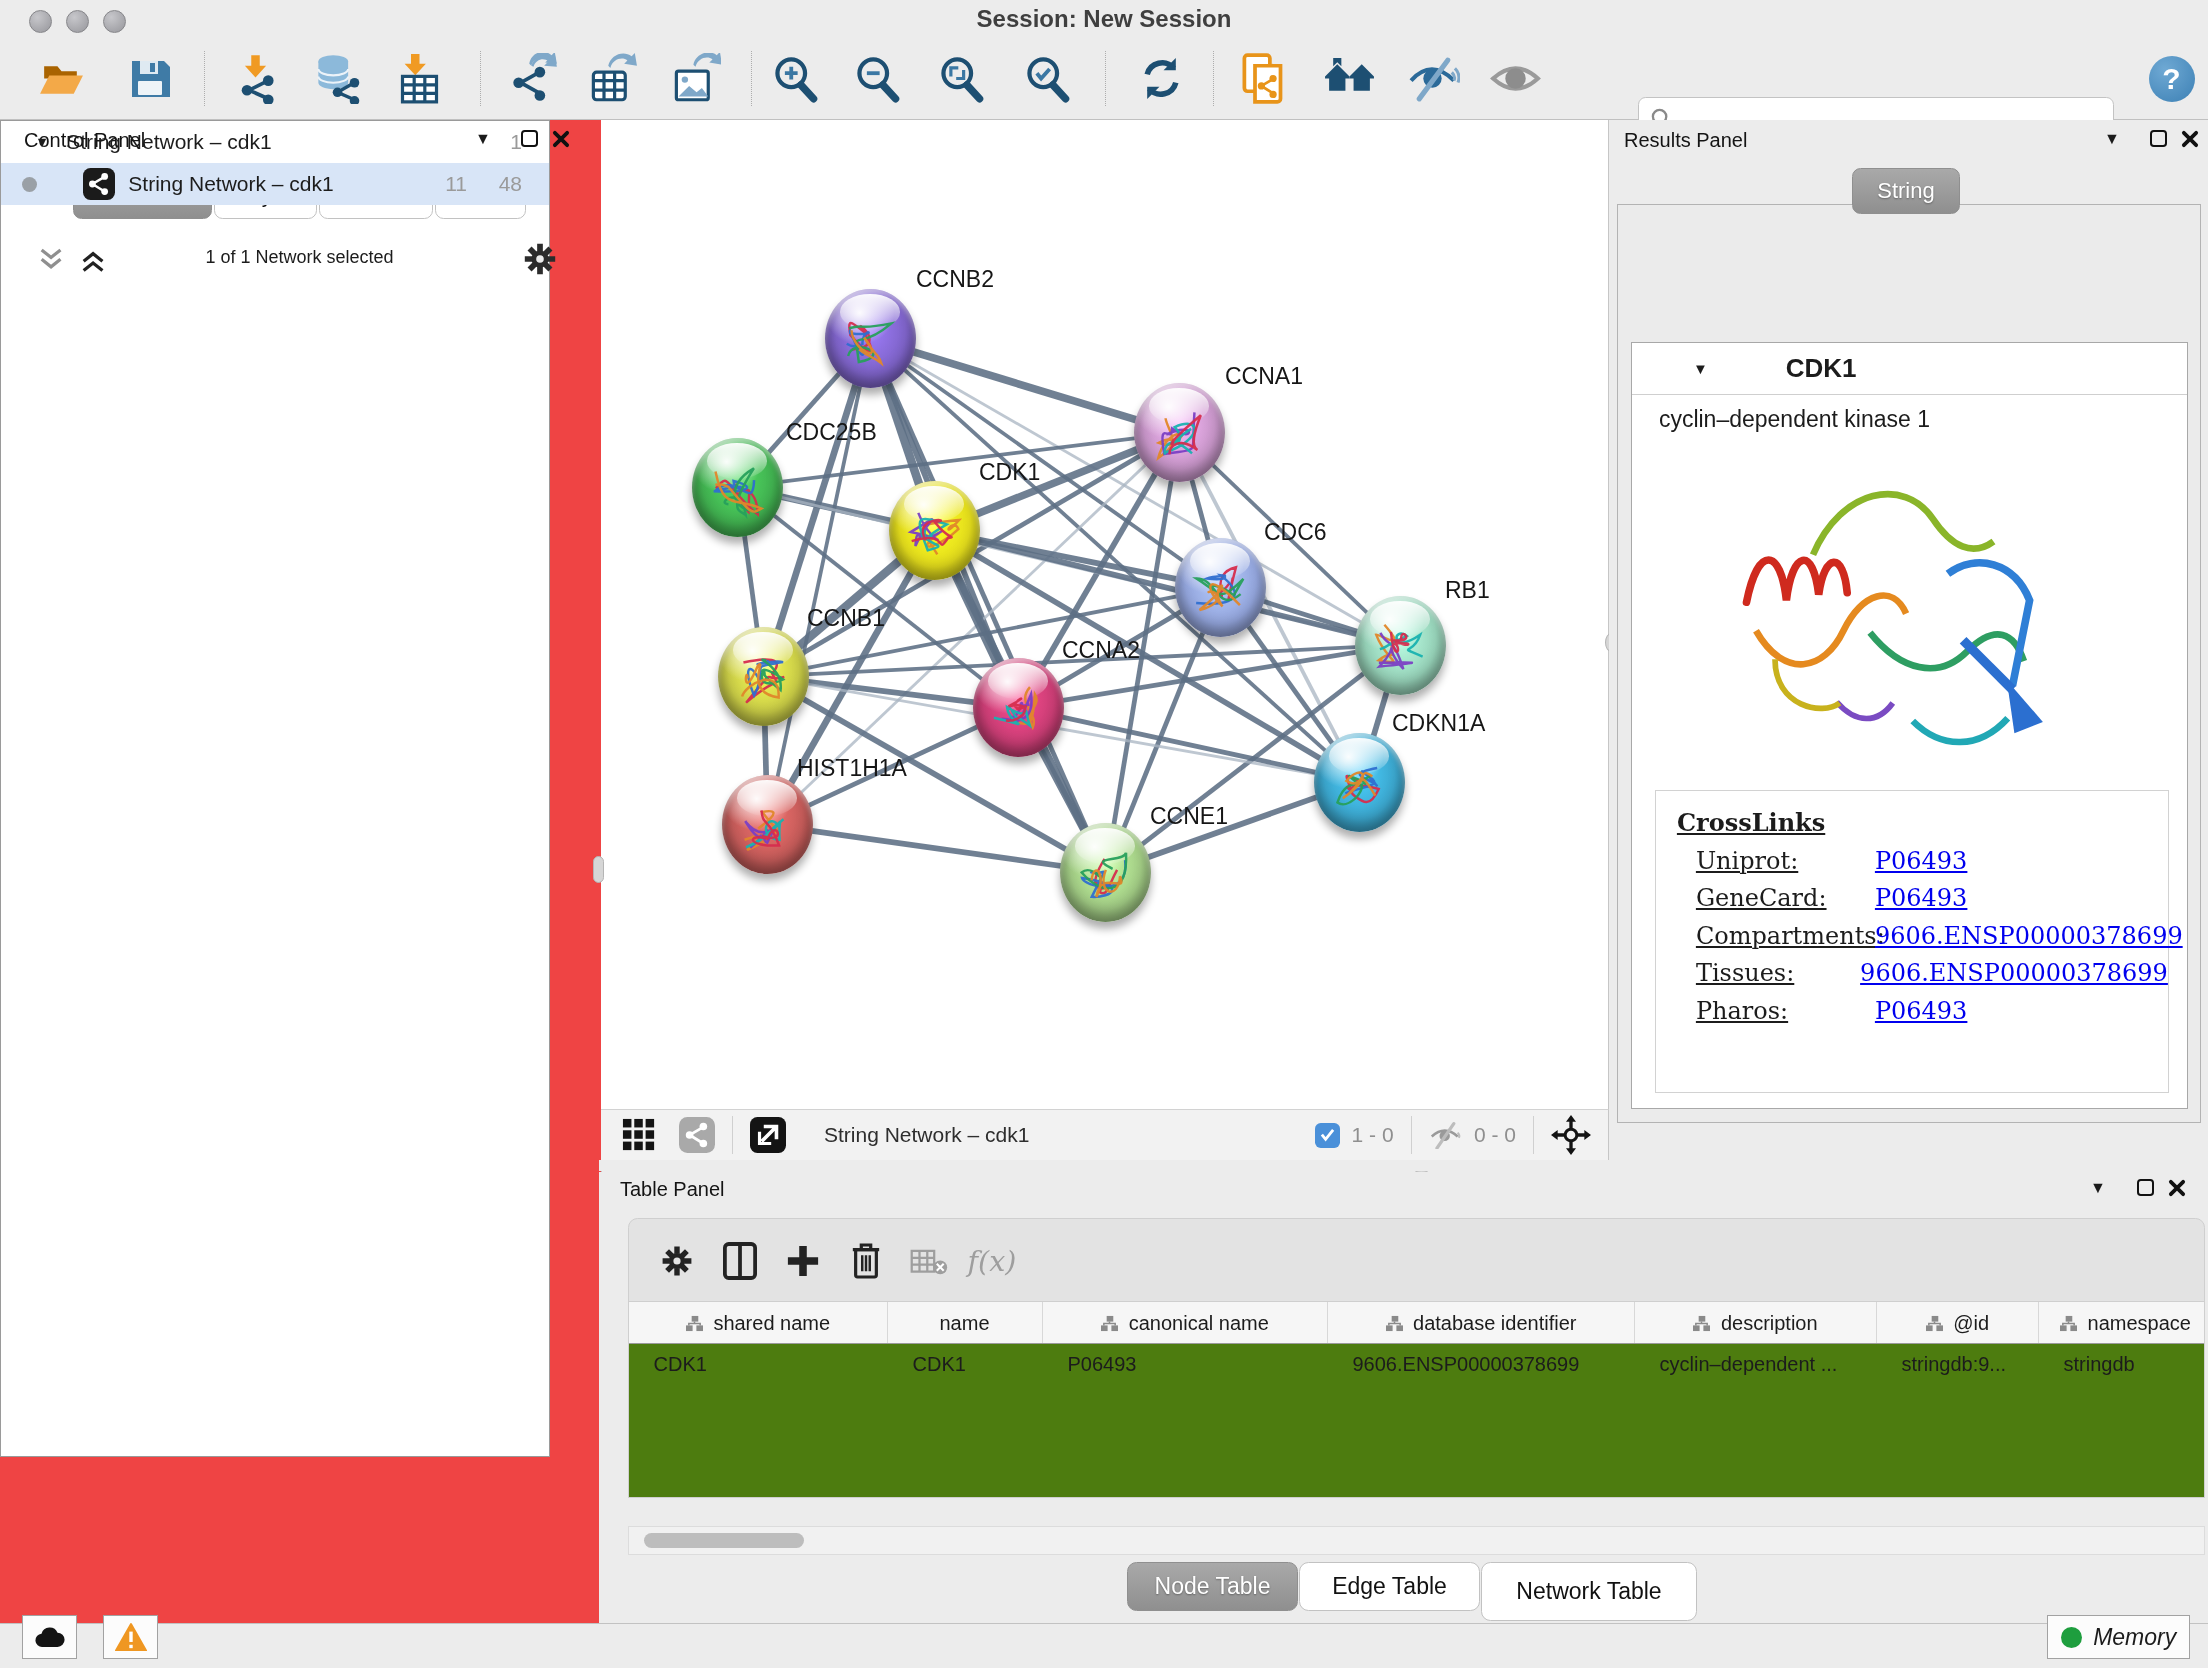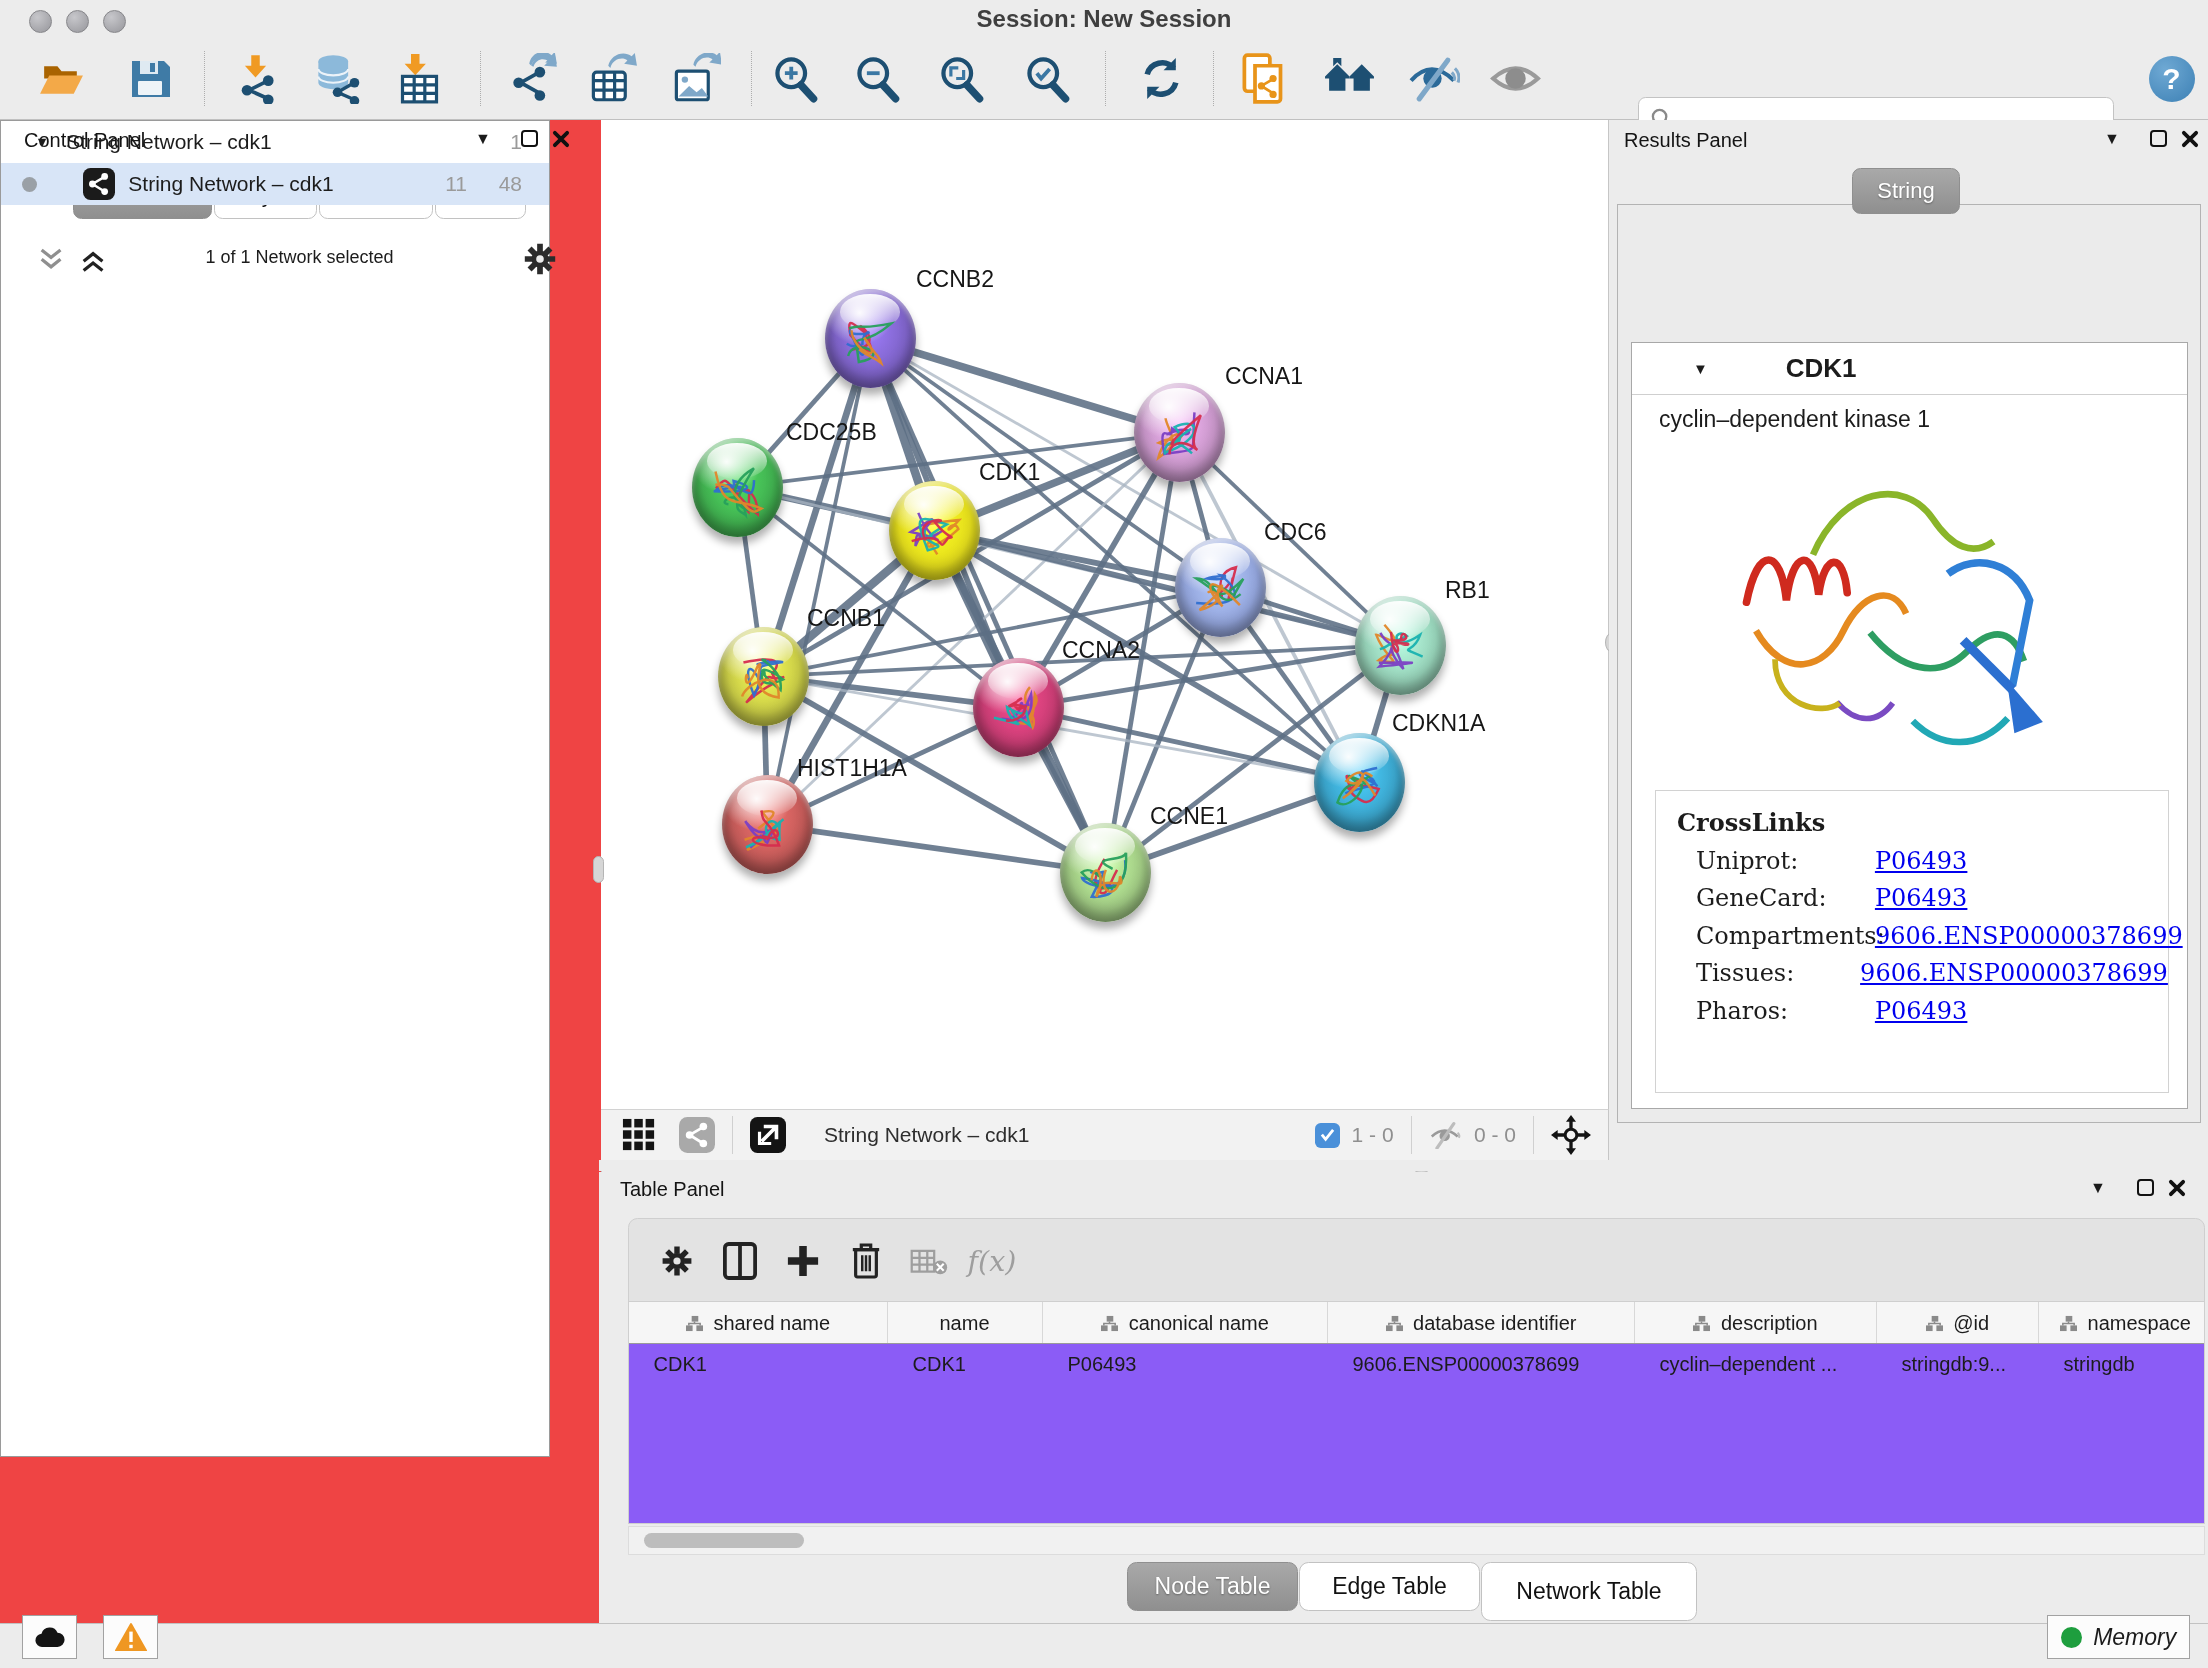--- a/index.html
+++ b/index.html
@@ -43,28 +43,28 @@
   .gnode{position:absolute;border-radius:50%;overflow:hidden;
          box-shadow:0 6.7px 8.6px rgba(0,0,0,.32), inset 0 -9.5px 15px rgba(0,0,0,.28), inset 0 3.8px 5.7px rgba(255,255,255,.5);}
   .gloss{position:absolute;left:16%;top:5%;width:66%;height:36%;border-radius:50%;
          background:linear-gradient(rgba(255,255,255,.95),rgba(255,255,255,.05));}
   
   #results-panel{left:1609px;top:120px;width:599px;height:1503px;background:#ececec;box-sizing:border-box;}
   #rp-box{left:7.6px;top:84px;width:584px;height:919px;background:#ebebeb;border:1px solid #b3b3b3;box-sizing:border-box;}
   .rbtn{height:46px;background:linear-gradient(#ffffff,#f2f2f2);border:1px solid #bfbfbf;border-radius:8.6px;
         display:flex;align-items:center;justify-content:center;font-size:23px;cursor:pointer;}
   #sec-box{left:13.3px;top:137px;width:557px;height:767px;background:#fff;border:1px solid #a8a8a8;box-sizing:border-box;}
-  .xl{font-family:"DejaVu Serif","Liberation Serif",serif;font-size:24px;}
+  .xl{font-family:"DejaVu Serif","Liberation Serif",serif;font-size:24px;text-decoration:underline;}
   
   #splitH{left:599px;top:1160px;width:1609px;height:11.4px;background:#ececec;}
   #table-panel{left:599px;top:1172px;width:1609px;height:451px;background:#ececec;}
   #tp-toolbar{left:28.5px;top:46px;width:1577px;height:86px;background:#e3e3e3;border:1px solid #cfcfcf;
               border-radius:9.5px 9.5px 0 0;display:flex;align-items:center;box-sizing:border-box;}
   .tp-ic{width:63px;height:57px;display:flex;align-items:center;justify-content:center;cursor:pointer;}
-  #tbl{left:28.5px;top:129px;width:1577px;height:223px;background:#8b5cf6;border:1px solid #cfcfcf;box-sizing:border-box;overflow:hidden;}
+  #tbl{left:28.5px;top:129px;width:1577px;height:197px;background:#4d7c0f;border:1px solid #cfcfcf;box-sizing:border-box;overflow:hidden;}
   .hcell{position:absolute;top:0;height:42px;border-right:1px solid #d8d8d8;background:#f6f6f6;
          display:flex;align-items:center;justify-content:center;font-size:20px;gap:9.5px;box-sizing:border-box;cursor:pointer;}
   .ccell{position:absolute;top:42px;height:40px;display:flex;align-items:center;padding-left:25px;
          font-size:20px;box-sizing:border-box;white-space:nowrap;overflow:hidden;}
   #hsb{left:28.5px;top:354px;width:1577px;height:28.5px;background:#f1f1f1;border:1px solid #dcdcdc;box-sizing:border-box;}
   #hsb-thumb{left:15px;top:5.7px;width:160px;height:15px;background:#bdbdbd;border-radius:7.6px;cursor:pointer;}
   
   #statusbar{left:0;top:1623px;width:2208px;height:46px;background:#ececec;border-top:1px solid #c2c2c2;box-sizing:border-box;}
   .sbtn{top:1615px;height:44px;background:#fcfcfc;border:1.9px solid #a2a2a2;display:flex;align-items:center;
         justify-content:center;box-sizing:border-box;cursor:pointer;font-style:italic;}

